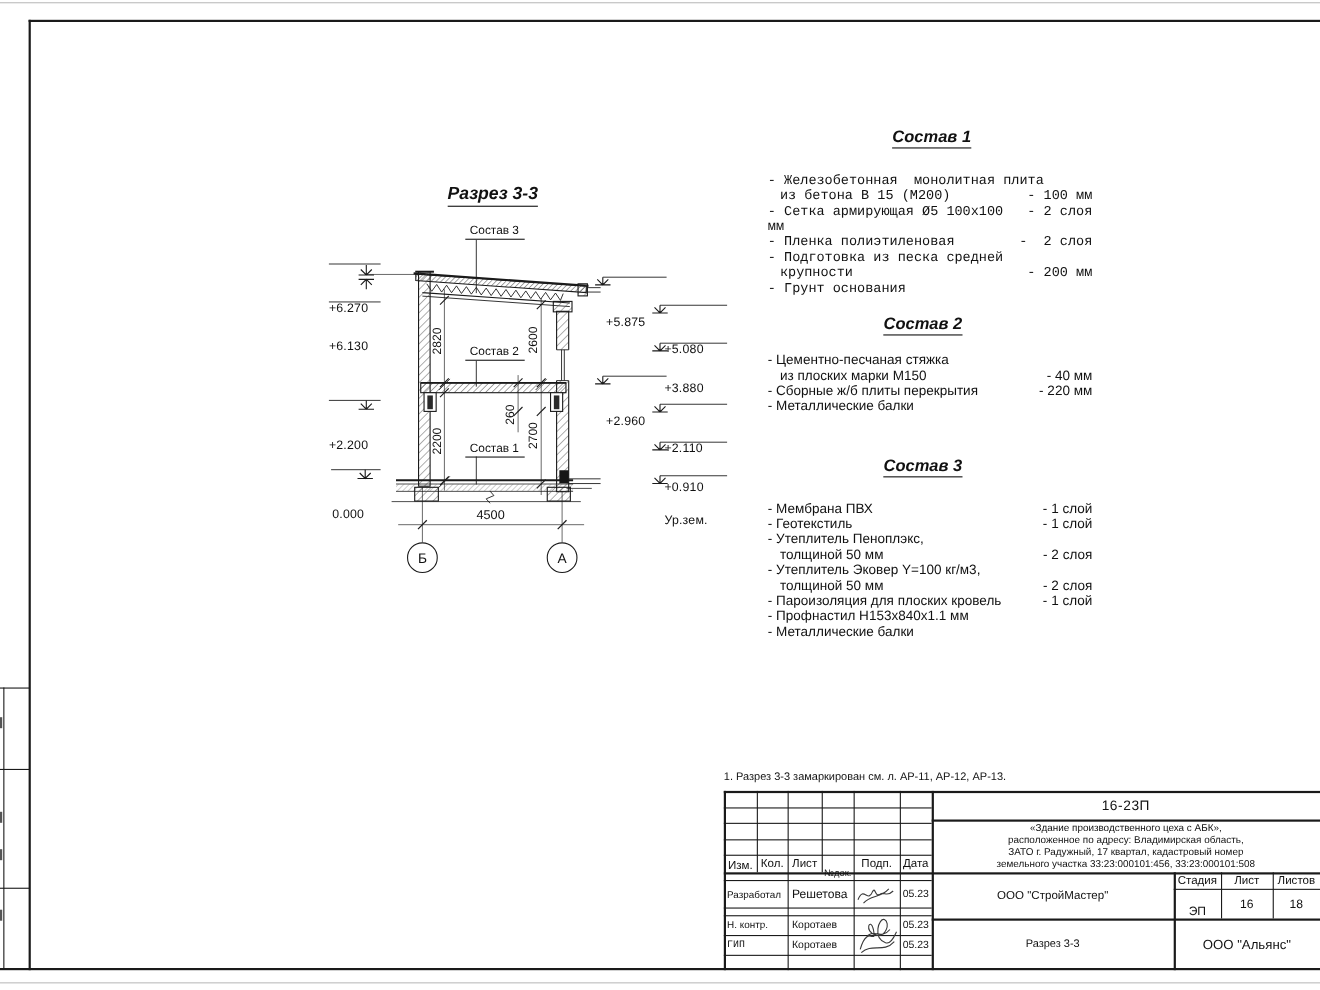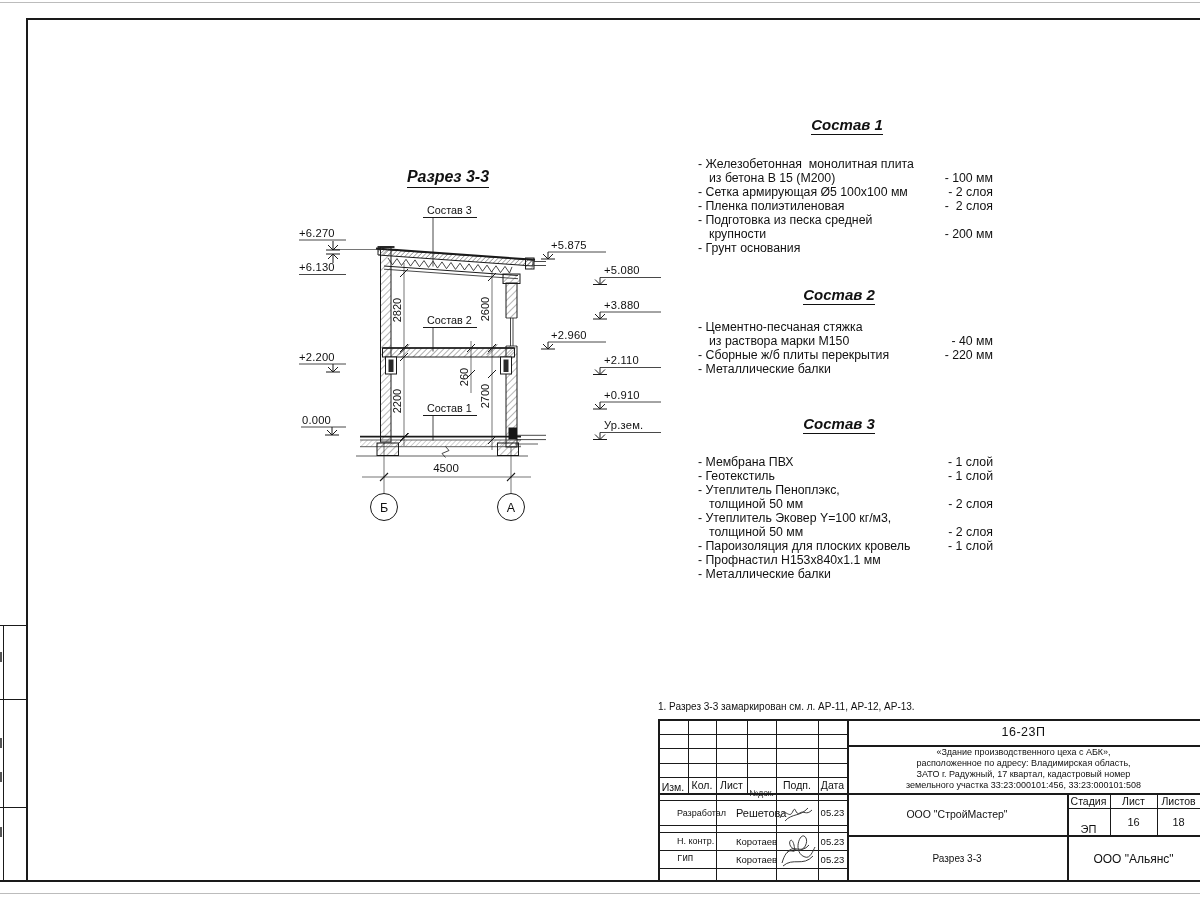--- a/index.html
+++ b/index.html
@@ -1,40 +1,40 @@
 <!DOCTYPE html>
 <html><head>
 <meta charset="utf-8">
 <style>
   html,body{margin:0;padding:0;background:#fff;}
   #page{position:relative;width:1200px;height:900px;background:#fff;overflow:hidden;
         font-family:"Liberation Sans",sans-serif;color:#111;}
   .hl{position:absolute;background:#1a1a1a;}
   .vl{position:absolute;background:#1a1a1a;}
   .gray{background:#bcbcbc;}
-  .lvl{position:absolute;font-size:11.2px;white-space:nowrap;letter-spacing:.2px;}
+  .lvl{position:absolute;font-size:11.2px;white-space:nowrap;letter-spacing:.2px;margin-top:48px;}
   .callout{position:absolute;width:50px;font-size:10.8px;border-bottom:1px solid #1a1a1a;
            padding:0 0 1px 4px;white-space:nowrap;}
   .dwg-title{position:absolute;left:398px;top:168px;width:100px;text-align:center;
              font-style:italic;font-weight:600;font-size:16px;}
   .dwg-title span{border-bottom:1.3px solid #111;padding-bottom:2px;}
   .spec-title{position:absolute;width:290px;text-align:center;font-style:italic;
               font-weight:600;font-size:15px;}
   .spec-title span{border-bottom:1px solid #111;padding-bottom:1px;}
   .spec{position:absolute;width:295px;font-size:12.3px;line-height:13.95px;}
   .srow{display:flex;}
   .srow .t{flex:1;white-space:pre-wrap;}
   .srow .a{white-space:pre;}
   .srow.cont .t{padding-left:11px;}
   .note{position:absolute;left:658px;top:701px;font-size:10px;}
   #titleblock{position:absolute;left:658px;top:719px;width:542px;height:163px;}
   .tbl{position:absolute;background:#1a1a1a;}
   .tb-cell{position:absolute;display:flex;align-items:center;justify-content:center;
            text-align:center;white-space:nowrap;}
-  .tb-cell.left{justify-content:flex-start;padding-left:19px;text-align:left;}
+  .tb-cell.left{justify-content:flex-start;padding-left:3px;text-align:left;}
   .proj{position:absolute;left:189px;top:26px;width:353px;height:48px;display:flex;
         flex-direction:column;justify-content:center;text-align:center;font-size:9px;line-height:11px;}
   svg text{font-family:"Liberation Sans",sans-serif;fill:#111;}
 </style>
 </head>
 <body>
 
 <div id="page">
 
   <div class="hl gray" style="left:0;top:2px;width:1200px;height:1px;"></div>
@@ -207,21 +207,21 @@
   <div class="lvl" style="left:551px;top:329px;">+2.960</div>
   <div class="lvl" style="left:604px;top:354px;">+2.110</div>
   <div class="lvl" style="left:604px;top:389px;">+0.910</div>
   <div class="lvl" style="left:604px;top:419px;text-align:center;">Ур.зем.</div>
 
   <div class="callout" style="left:423px;top:204px;">Состав 3</div>
   <div class="callout" style="left:423px;top:314px;">Состав 2</div>
   <div class="callout" style="left:423px;top:402px;">Состав 1</div>
 
   <div class="spec-title" style="left:702px;top:116px;"><span>Состав 1</span></div>
-  <div class="spec" style="left:698px;top:158px;">
+  <div class="spec" style="left:698px;top:158px;font-family:Liberation Mono, monospace;">
     <div class="srow">
         <span class="t">- Железобетонная  монолитная плита</span>
         <span class="a"></span>
       </div>
     <div class="srow cont">
         <span class="t">из бетона В 15 (М200)</span>
         <span class="a">- 100 мм</span>
       </div>
     <div class="srow">
         <span class="t">- Сетка армирующая Ø5 100х100 мм</span>
@@ -245,21 +245,21 @@
       </div>
   </div>
 
   <div class="spec-title" style="left:694px;top:286px;"><span>Состав 2</span></div>
   <div class="spec" style="left:698px;top:321px;">
     <div class="srow">
         <span class="t">- Цементно-песчаная стяжка</span>
         <span class="a"></span>
       </div>
     <div class="srow cont">
-        <span class="t">из раствора марки М150</span>
+        <span class="t">из плоских марки М150</span>
         <span class="a">- 40 мм</span>
       </div>
     <div class="srow">
         <span class="t">- Сборные ж/б плиты перекрытия</span>
         <span class="a">- 220 мм</span>
       </div>
     <div class="srow">
         <span class="t">- Металлические балки</span>
         <span class="a"></span>
       </div>

